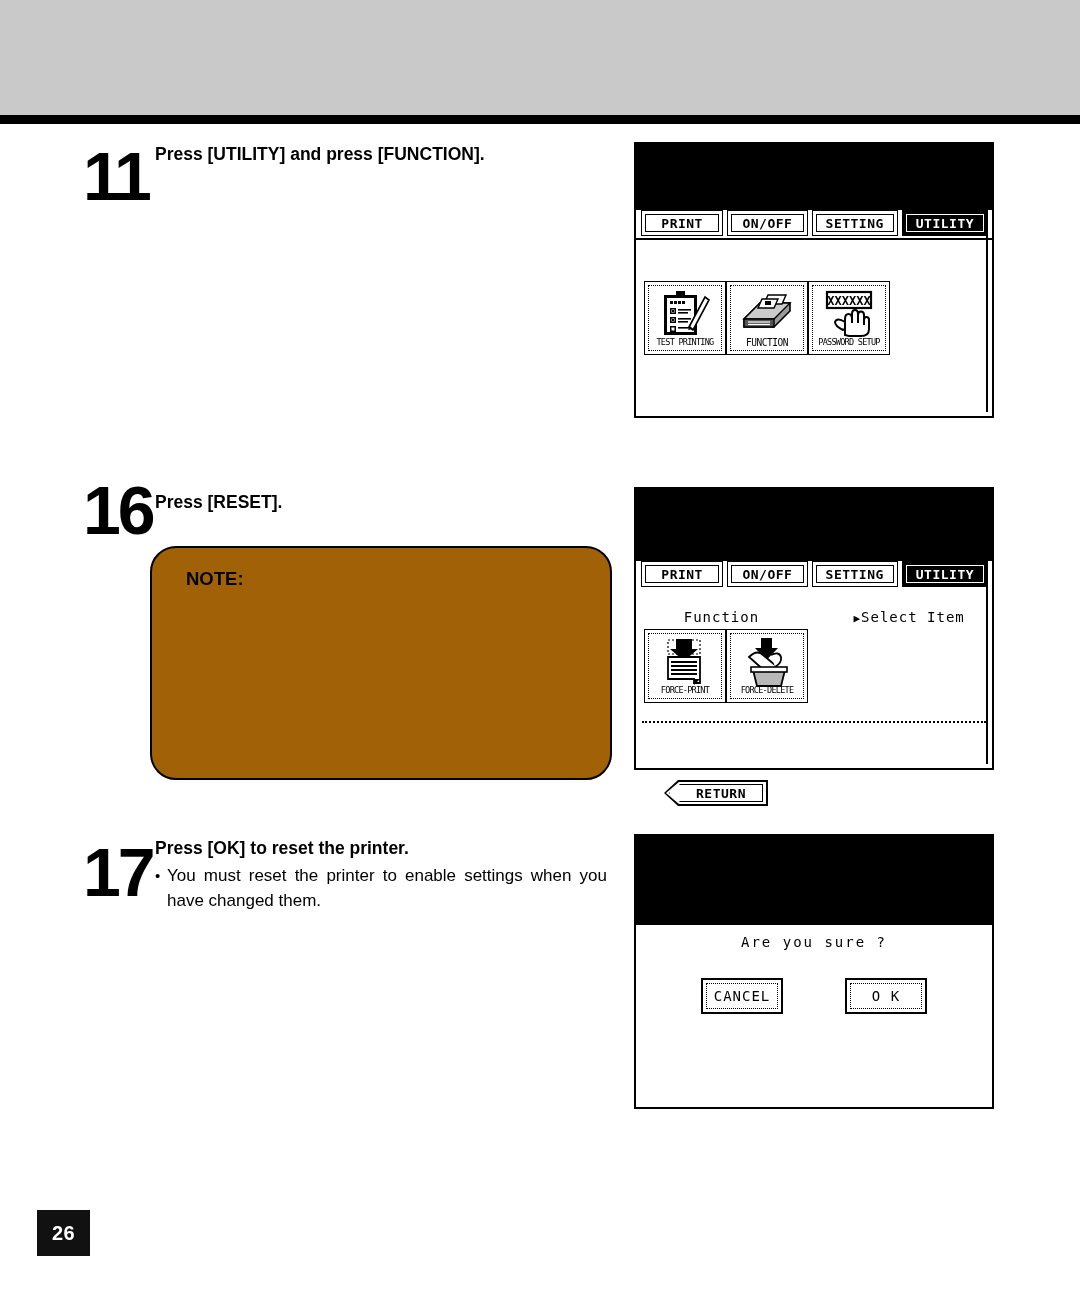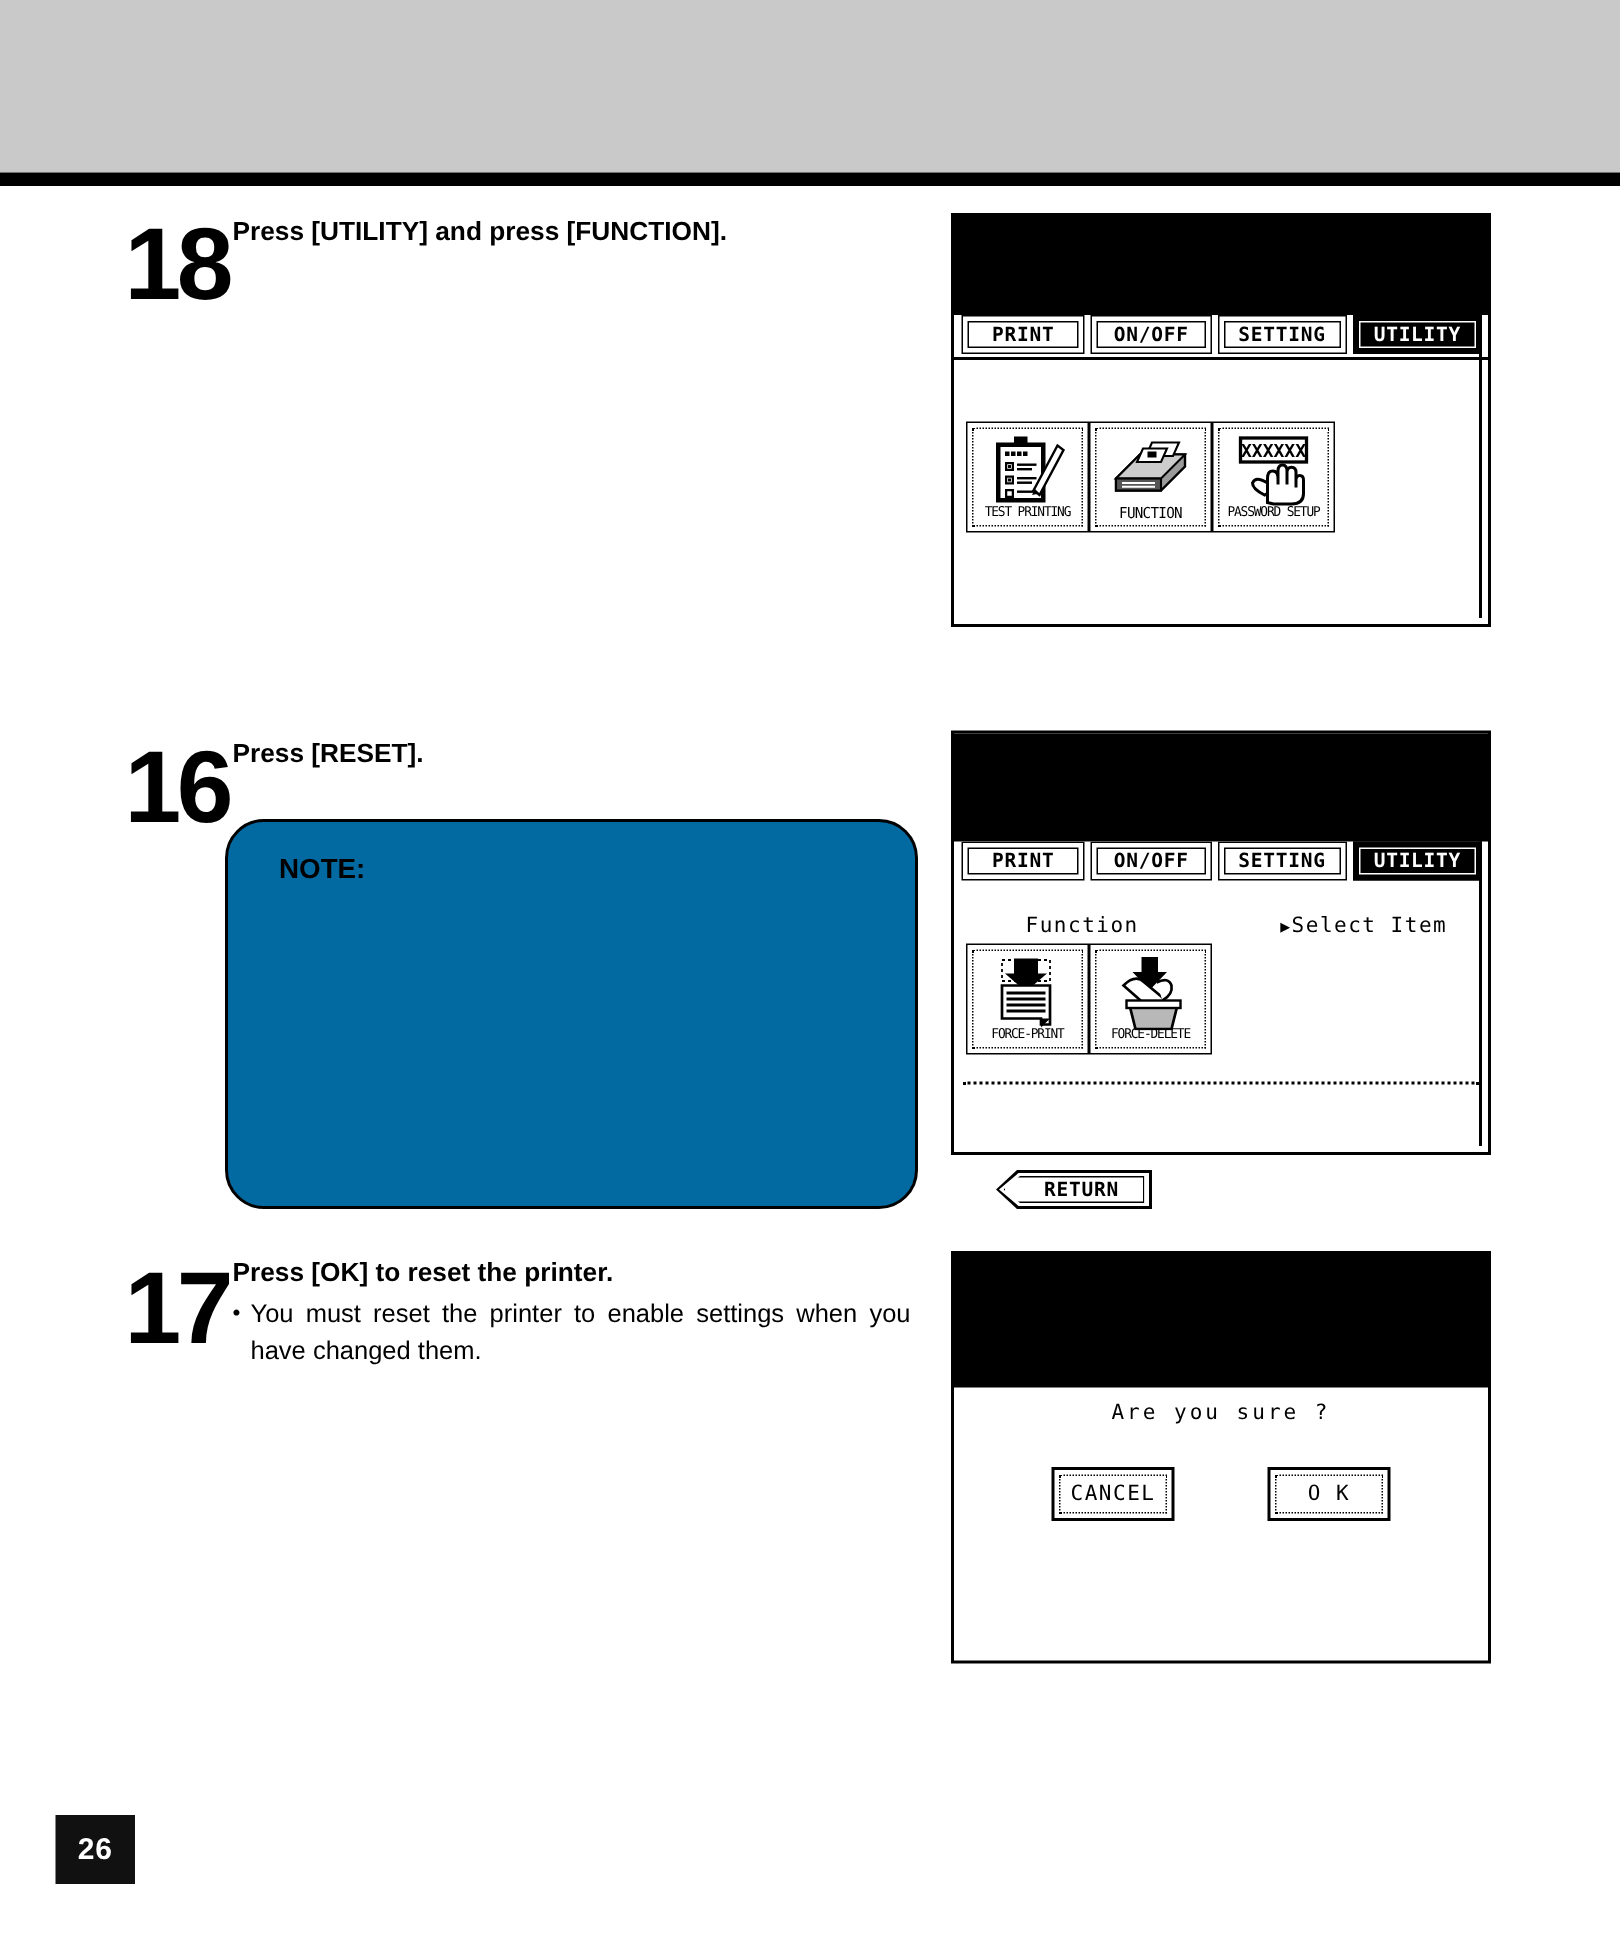--- a/index.html
+++ b/index.html
@@ -54,36 +54,36 @@
     font-size: 17.5px;
     color: #000000;
     white-space: nowrap;
   }
 
   
   #step15-num { left: 83px;  top: 142px; }
   #step15-ttl { left: 155px; top: 144px; }
 
   
-  #step16-num { left: 83px;  top: 491px; }
+  #step16-num { left: 83px;  top: 476px; }
   #step16-ttl { left: 155px; top: 492px; }
 
   
   #step17-num { left: 83px;  top: 838px; }
   #step17-ttl { left: 155px; top: 838px; }
 
   
   .note-box {
     position: absolute;
     left: 150px; top: 546px;
-    width: 462px; height: 260px;
+    width: 462px; height: 234px;
     border: 2.5px solid #000000;
     border-radius: 26px;
     box-sizing: border-box;
-    background: #0369a1;
+    background: #a16207;
   }
   .note-inner {
     position: absolute;
     left: 34px; top: 20px;
     width: 395px;
   }
   .note-label {
     font-size: 18.5px;
     font-weight: bold;
     color: #000;
@@ -328,21 +328,21 @@
 
   svg { display: block; }
 </style>
 </head>
 <body>
 
 <div class="top-band"></div>
 <div class="top-rule"></div>
 
 <div class="step">
-  <div class="step-num" id="step15-num">18</div>
+  <div class="step-num" id="step15-num">11</div>
   <div class="step-title" id="step15-ttl">Press [UTILITY] and press [FUNCTION].</div>
 </div>
 
 <div class="step">
   <div class="step-num" id="step16-num">16</div>
   <div class="step-title" id="step16-ttl">Press [RESET].</div>
 </div>
 
 <div class="note-box">
   <div class="note-inner">

